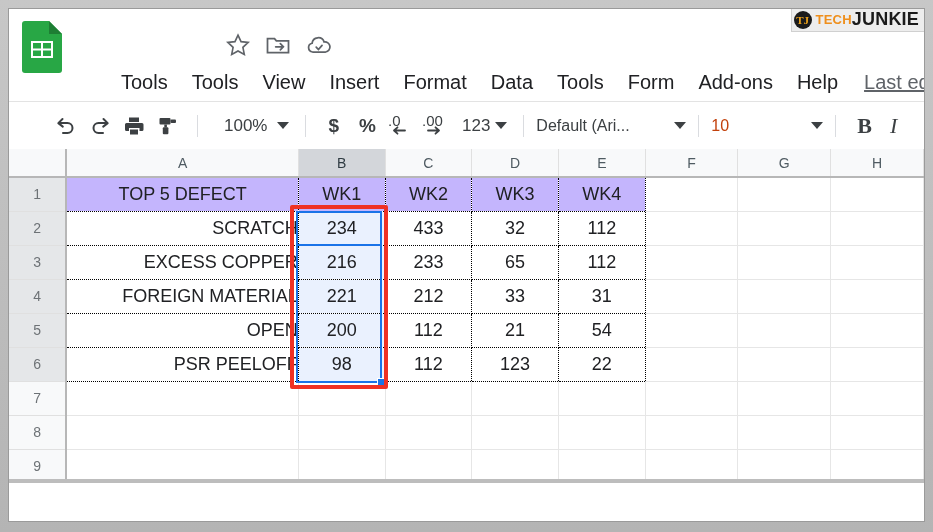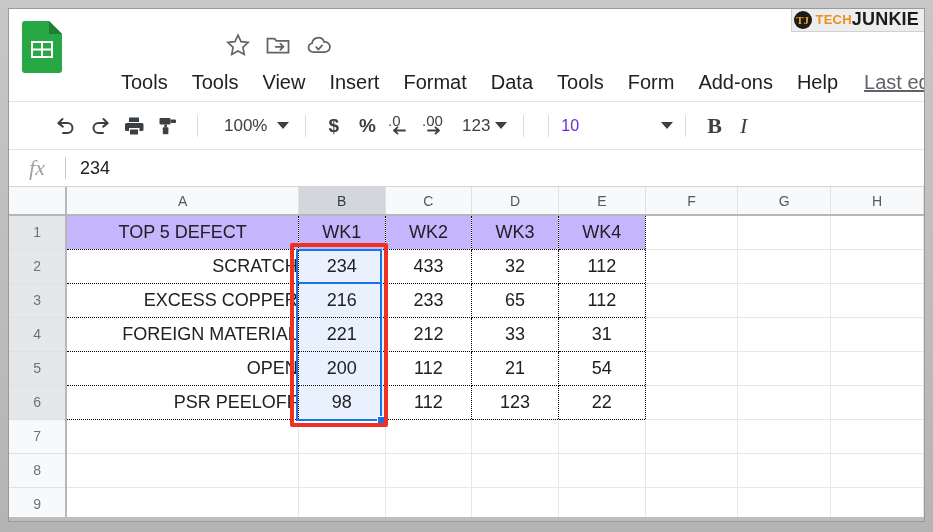--- a/index.html
+++ b/index.html
@@ -78,21 +78,21 @@
   #zoom-box { display:flex; align-items:center; padding:0 4px; }
   #zoom-val { font-size:17px; color:#3c4043; margin-left:10px; }
   .money { font-size:19px; color:#3c4043; font-weight:bold; padding:0 10px; cursor:pointer; }
   .dec { position:relative; width:34px; height:26px; cursor:pointer; }
   .dec span { position:absolute; left:2px; top:-1px; font-size:15px; color:#3c4043; }
   .dec svg { position:absolute; left:4px; top:11px; }
   #num-fmt { font-size:17px; color:#3c4043; cursor:pointer; }
   #font-box { display:flex; align-items:center; width:150px; }
   #font-name { font-size:16px; color:#3c4043; white-space:nowrap; }
   #size-box { display:flex; align-items:center; width:112px; }
-  #font-size { font-size:16px; color:#6d28d9; }
+  #font-size { font-size:16px; color:#c2410c; }
   #bold-btn { font-family:"Liberation Serif",serif; font-weight:bold; font-size:22px; color:#3c4043; cursor:pointer; padding:0 9px;}
   #italic-btn { font-family:"Liberation Serif",serif; font-style:italic; font-size:22px; color:#3c4043; cursor:pointer; padding:0 9px;}
 
   
   #formulabar {
     position:relative; height:38px; background:#fff;
     border-top:1px solid #e3e3e3; border-bottom:1px solid #d4d4d4;
     display:flex; align-items:center;
   }
   #fx {
@@ -294,39 +294,38 @@
       </svg>
     </div>
 
     <div class="tb-btn" style="min-width:auto;padding:0 4px 0 8px;">
       <span id="num-fmt">123</span>
       <span class="caret" style="margin-left:5px;"></span>
     </div>
 
     <div class="tb-sep"></div>
 
+    <div id="font-box">
+      <span id="font-name">Default (Ari...</span>
+      <span class="caret" style="margin-left:auto;"></span>
+    </div>
 
     <div class="tb-sep"></div>
 
     <div id="size-box">
       <span id="font-size">10</span>
       <span class="caret" style="margin-left:auto;"></span>
     </div>
 
     <div class="tb-sep"></div>
 
     <div id="bold-btn">B</div>
     <div id="italic-btn">I</div>
   </div>
 
-  <div id="formulabar">
-    <div id="fx">fx</div>
-    <div id="fx-div"></div>
-    <input id="formula-input" type="text" value="234" style="">
-  </div>
 
   <div id="grid-wrap">
     <table id="grid">
       <colgroup>
         <col style="width:57px">
         <col style="width:230px">
             <col style="width:86px">
             <col style="width:86px">
         <col style="width:86px">
             <col style="width:86px">

